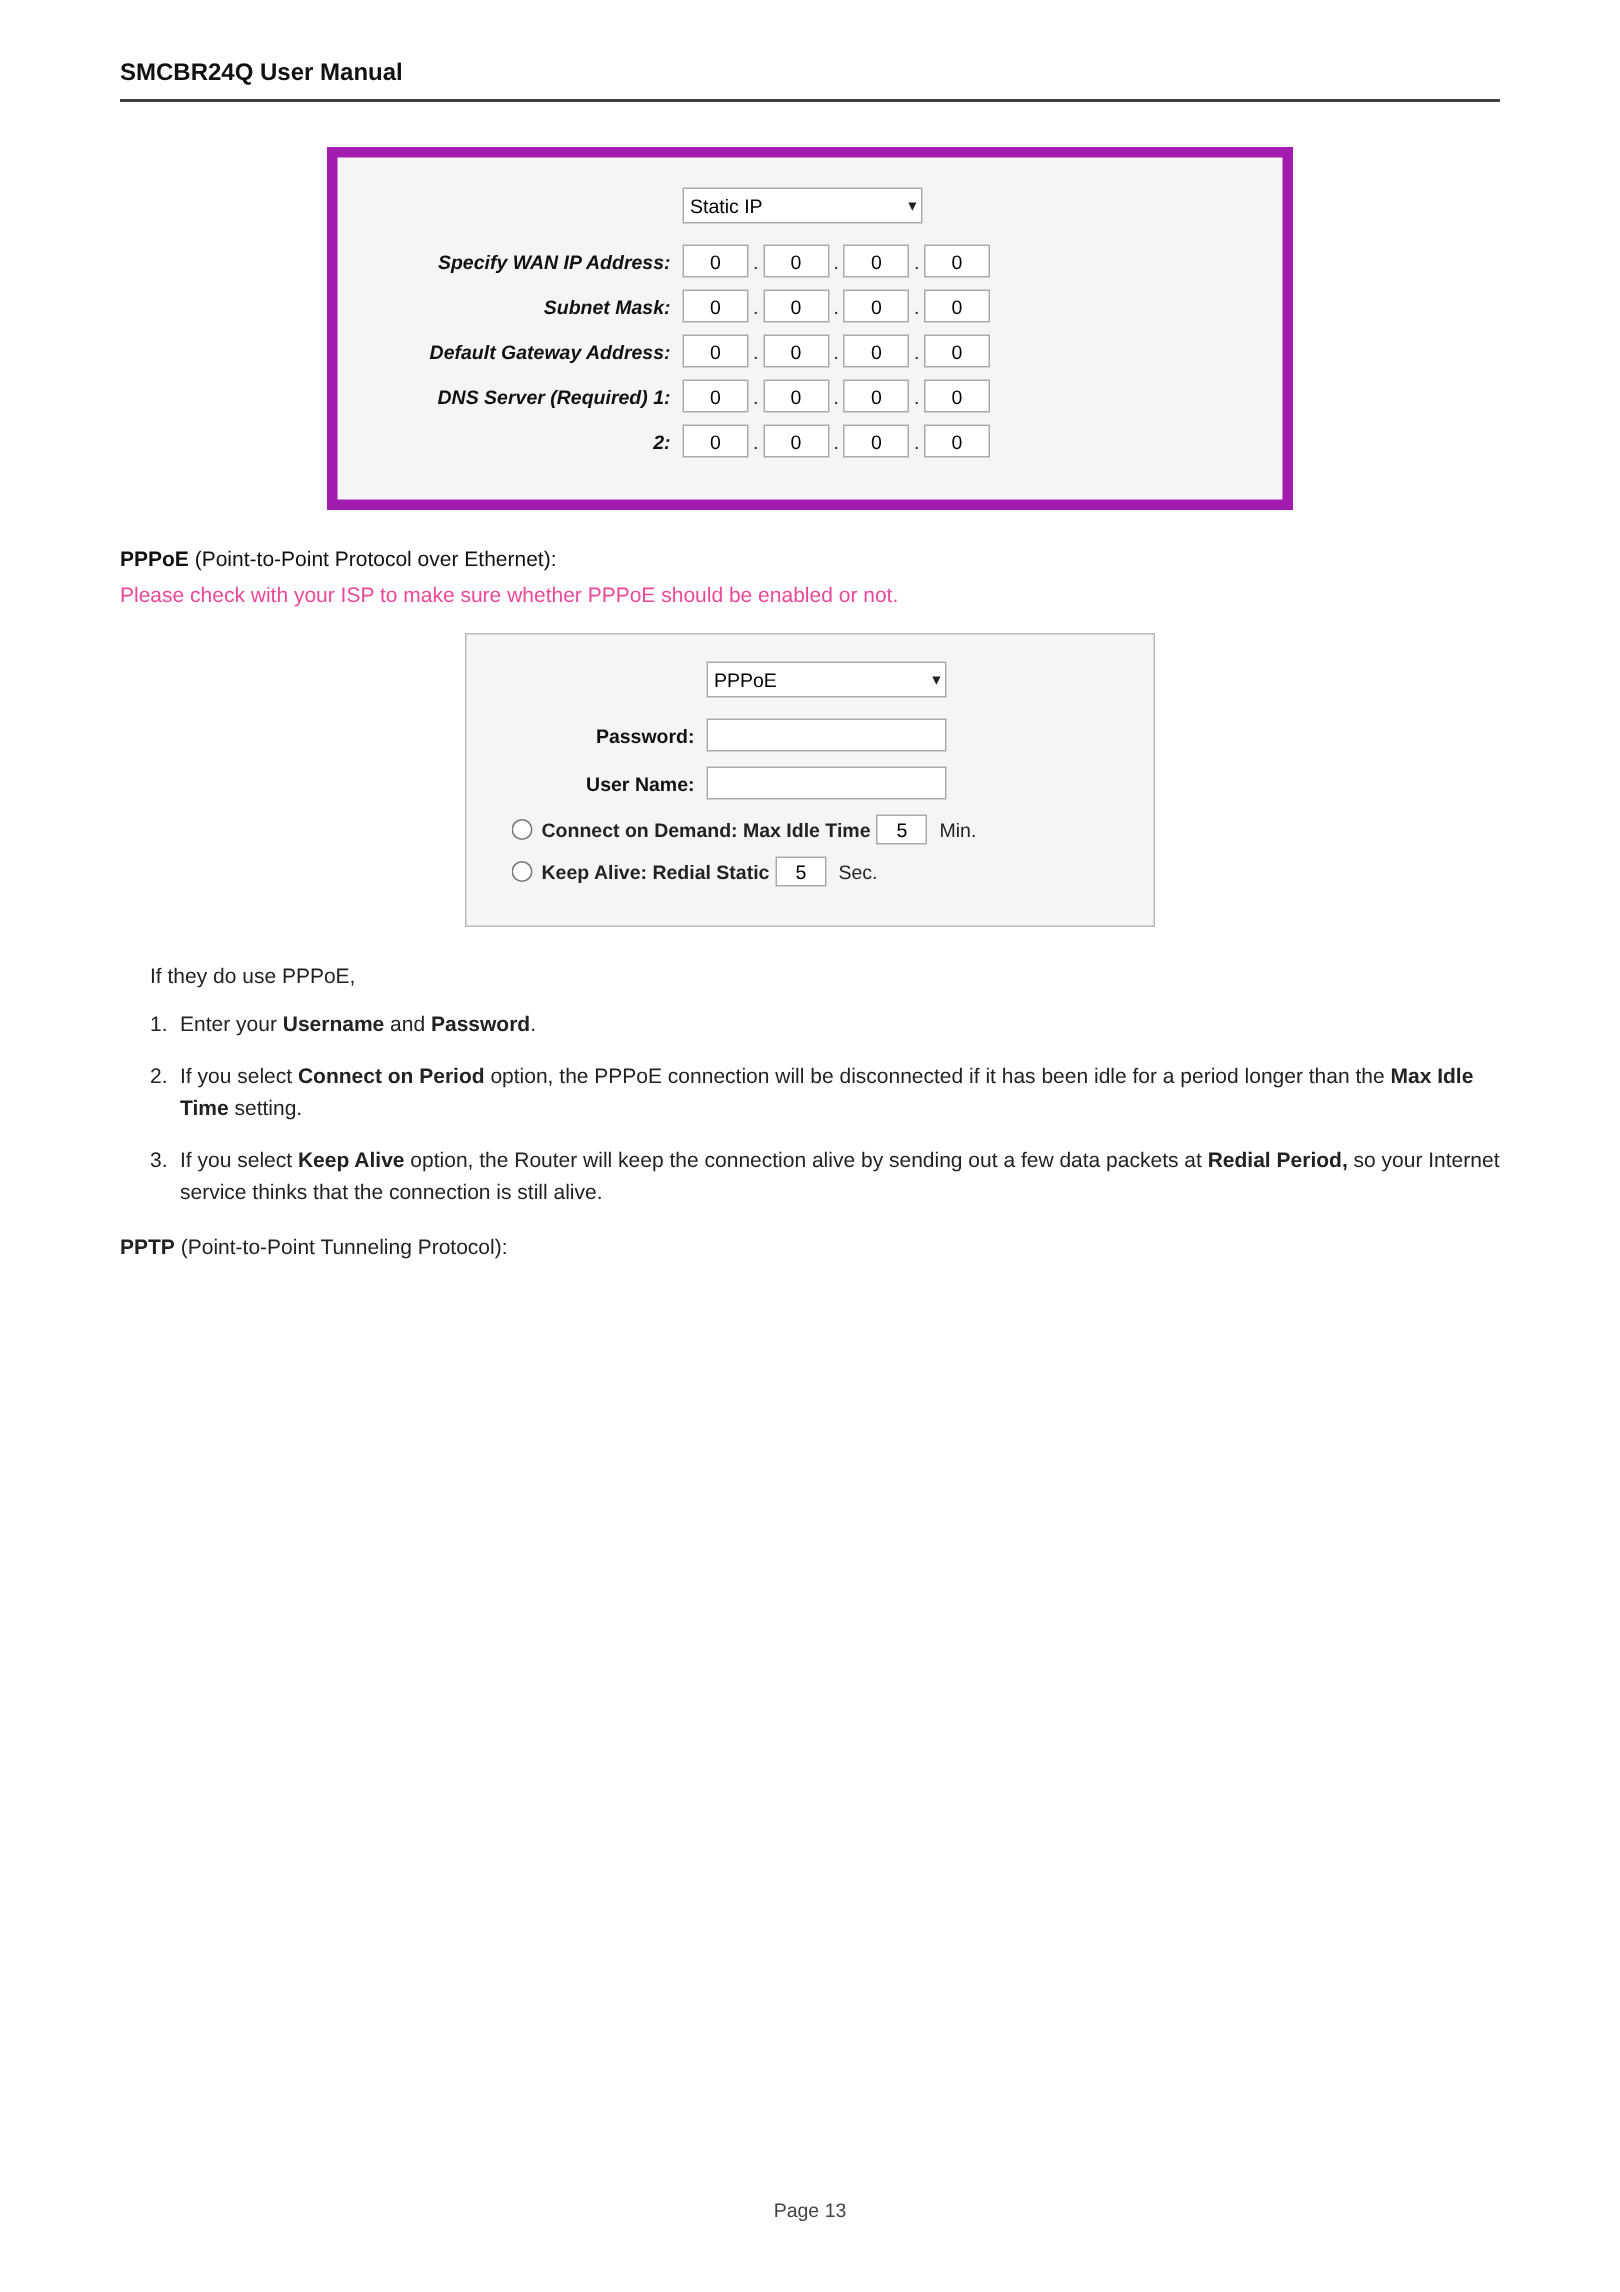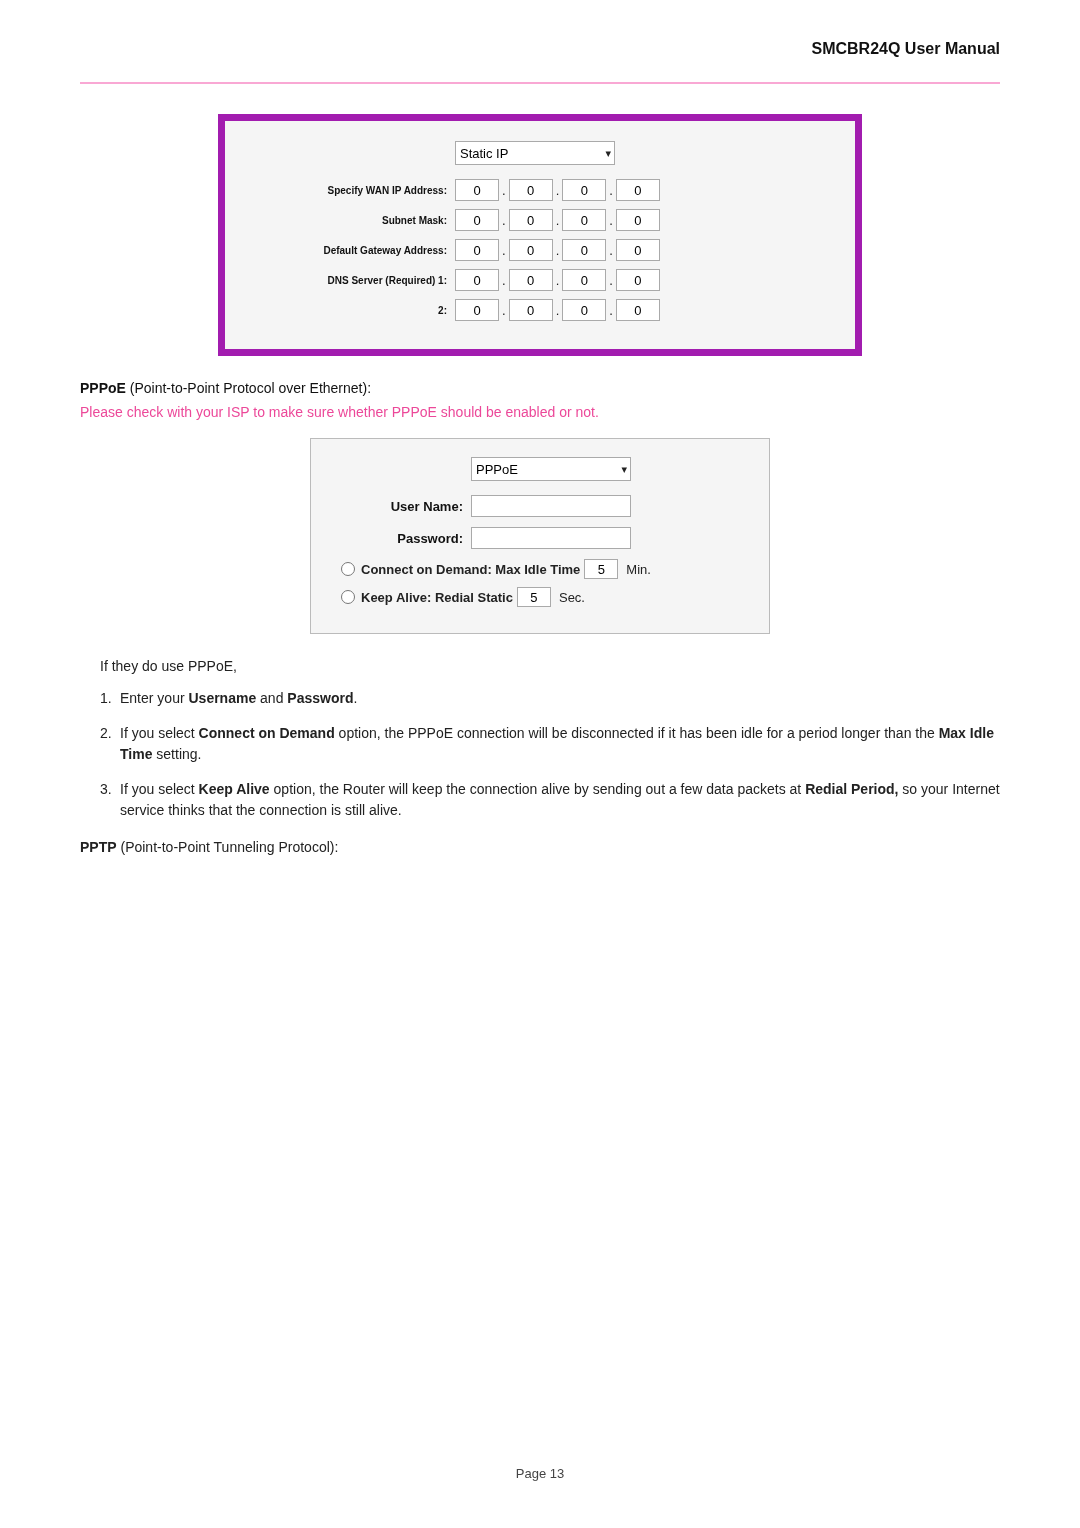--- a/index.html
+++ b/index.html
@@ -12,23 +12,22 @@
       min-height: 1528px;
       position: relative;
     }
     .page-container {
       width: 1080px;
       min-height: 1528px;
       padding: 40px 80px 80px 80px;
       position: relative;
     }
     .header-section {
-      text-align: right;
-      border-bottom: 2px solid #f9a8d4;
-      padding-bottom: 24px;
+      border-bottom: 2px solid #404040;
+      padding-bottom: 8px;
       margin-bottom: 30px;
     }
     .header-title {
       font-size: 16px;
       font-weight: bold;
       color: #111;
     }
     .form-box {
       border: 7px solid #a21caf;
       background: #f5f5f5;
@@ -74,24 +73,25 @@
     }
     .ip-row {
       display: flex;
       align-items: center;
       margin-bottom: 8px;
     }
     .ip-label {
       text-align: right;
       width: 200px;
       padding-right: 8px;
-      font-size: 10px;
+      font-size: 13px;
       font-weight: bold;
       color: #111;
       white-space: nowrap;
+      font-style: italic;
     }
     .ip-fields {
       display: flex;
       align-items: center;
     }
     .ip-input {
       width: 44px;
       height: 22px;
       border: 1px solid #aaa;
       background: #fff;
@@ -317,27 +317,27 @@
             <select class="dropdown-select">
               <option>PPPoE</option>
               <option>Static IP</option>
               <option>DHCP</option>
               <option>PPTP</option>
             </select>
           </div>
         </div>
 
         <div class="pppoe-row">
+          <div class="pppoe-label">Password:</div>
+          <input class="pppoe-input" type="password" value="" style="">
+        </div>
+
+        <div class="pppoe-row">
           <div class="pppoe-label">User Name:</div>
           <input class="pppoe-input" value="" style="">
-        </div>
-
-        <div class="pppoe-row">
-          <div class="pppoe-label">Password:</div>
-          <input class="pppoe-input" type="password" value="" style="">
         </div>
 
         <div class="radio-row">
           <input type="radio" name="pppoe-radio" class="radio-input" style="">
           <span class="bold">Connect on Demand: Max Idle Time</span>
           <input class="radio-value-input" value="5" style="">
           <span class="radio-unit">Min.</span>
         </div>
 
         <div class="radio-row">
@@ -359,21 +359,21 @@
       <li class="instruction-item">
         <span class="instruction-num">1.</span>
         <span class="instruction-text">
           Enter your <strong>Username</strong> and <strong>Password</strong>.
         </span>
       </li>
 
       <li class="instruction-item">
         <span class="instruction-num">2.</span>
         <span class="instruction-text">
-          If you select <strong>Connect on Demand</strong> option, the PPPoE connection will be disconnected if it has been idle for a period longer than the <strong>Max Idle Time</strong> setting.
+          If you select <strong>Connect on Period</strong> option, the PPPoE connection will be disconnected if it has been idle for a period longer than the <strong>Max Idle Time</strong> setting.
         </span>
       </li>
 
       <li class="instruction-item">
         <span class="instruction-num">3.</span>
         <span class="instruction-text">
           If you select <strong>Keep Alive</strong> option, the Router will keep the connection alive by sending out a few data packets at <strong>Redial Period,</strong> so your Internet service thinks that the connection is still alive.
         </span>
       </li>
     </ul>

